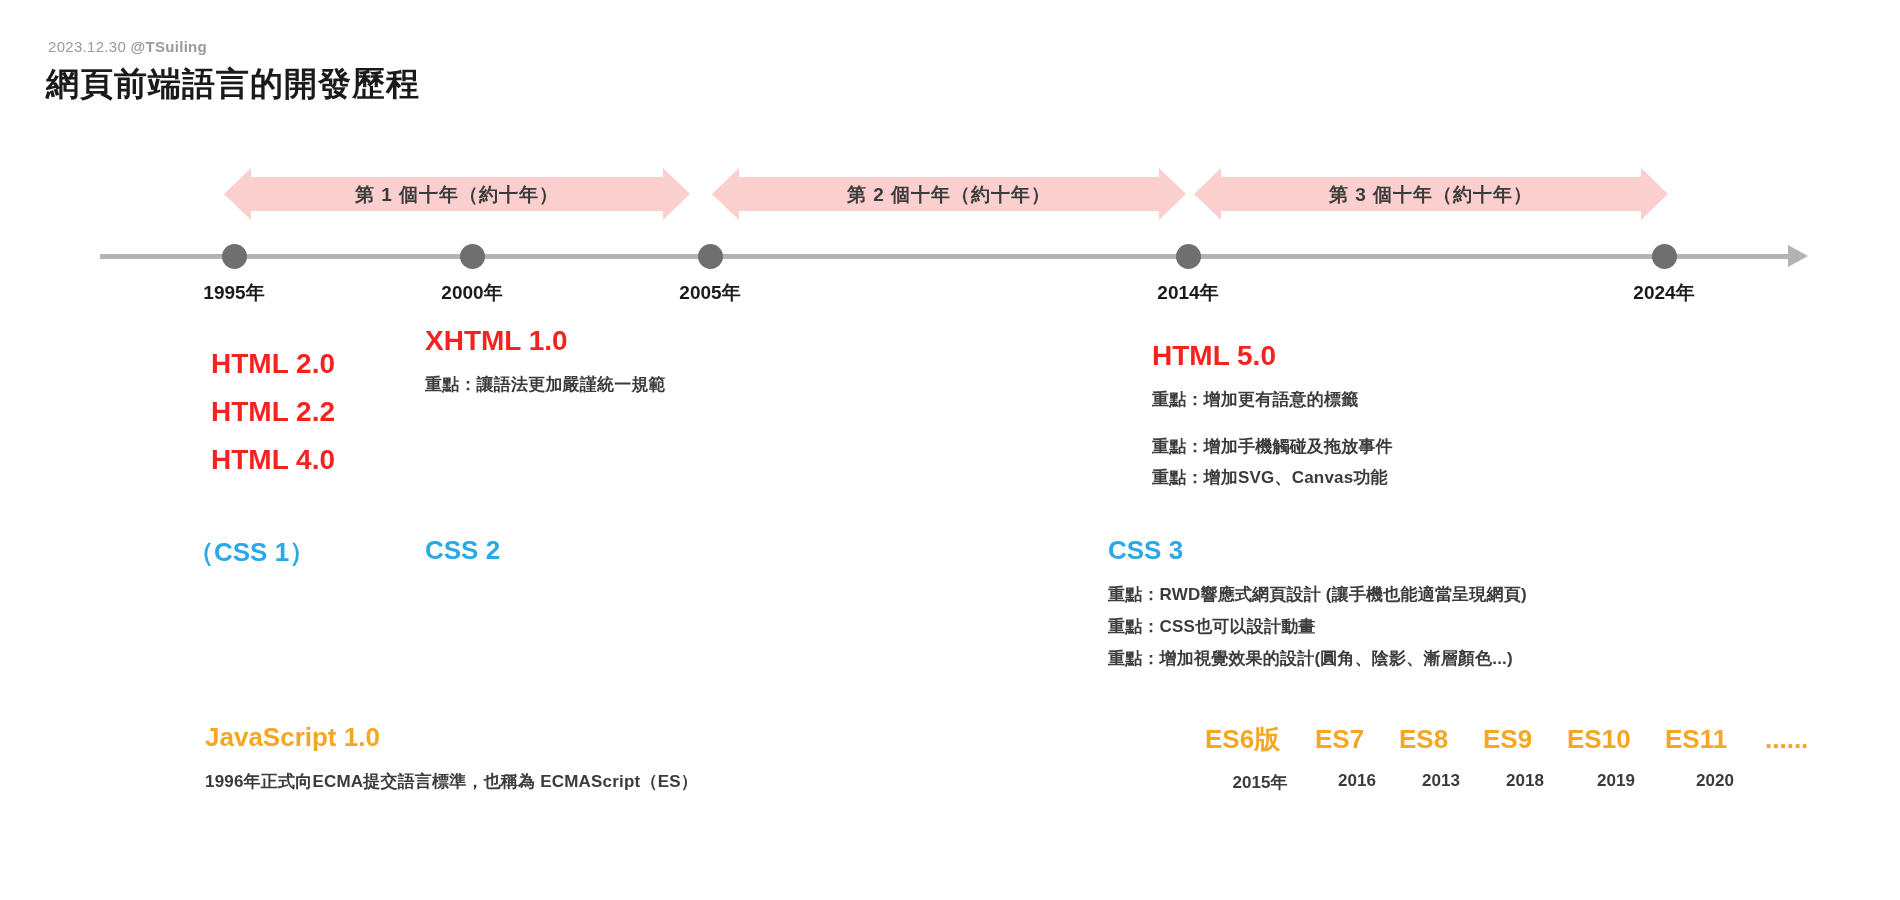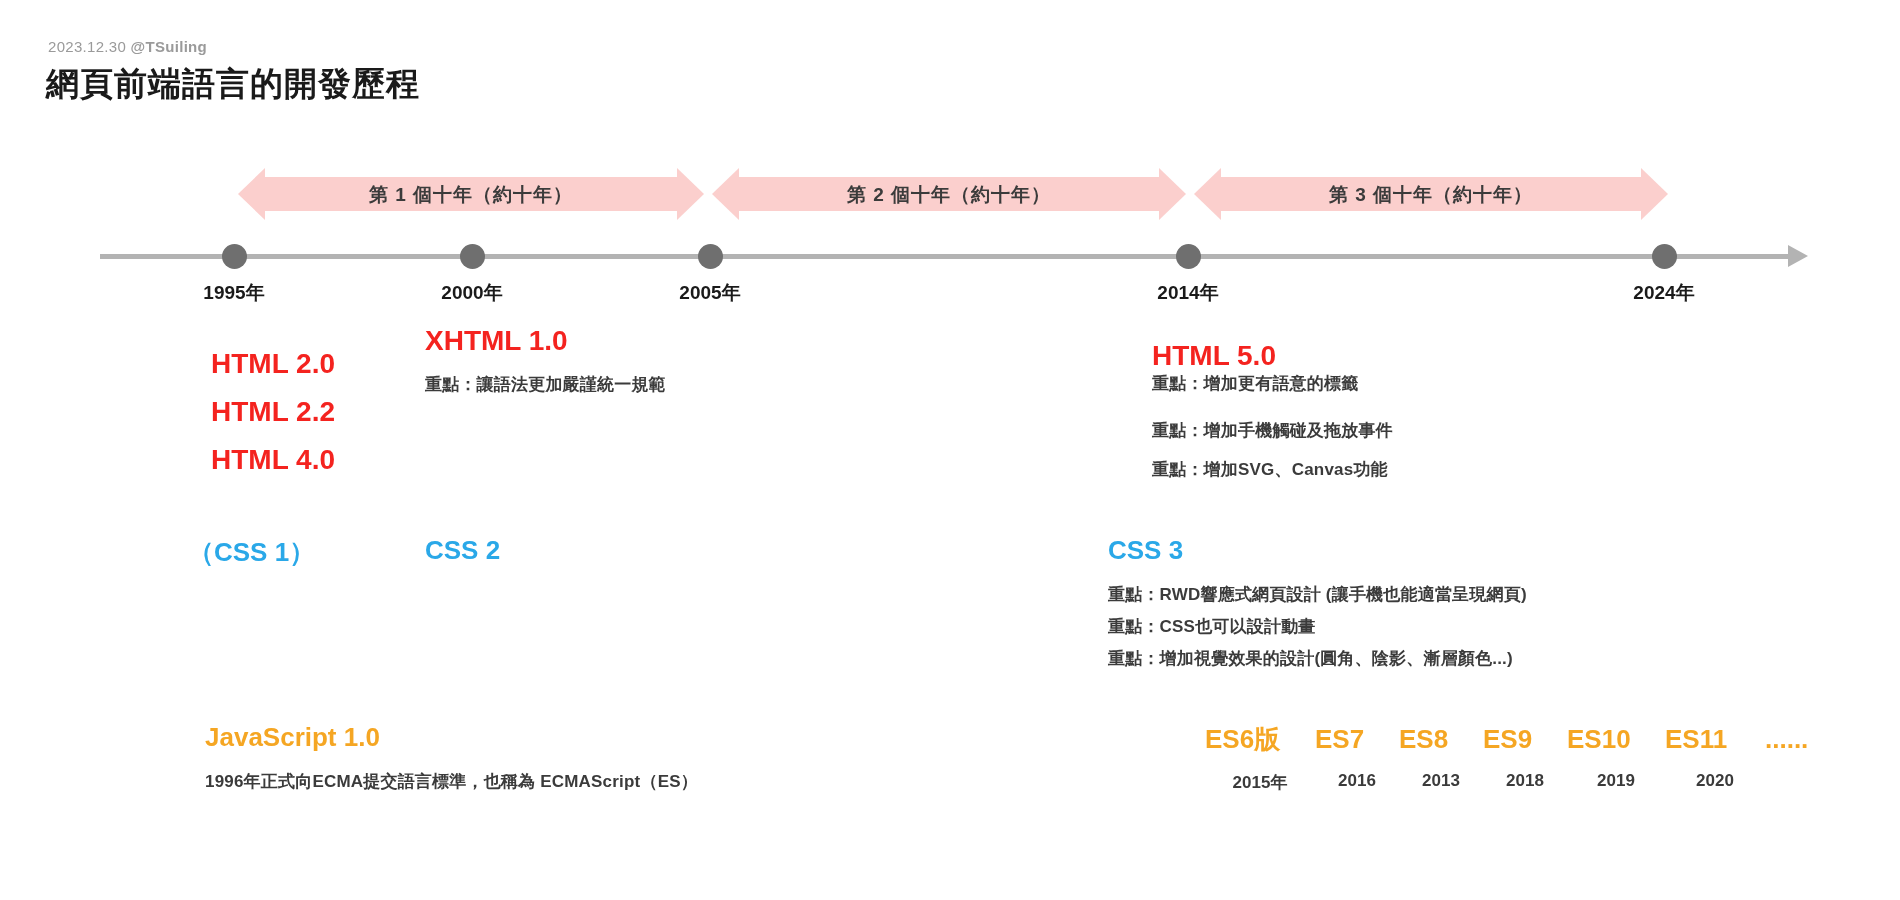--- a/index.html
+++ b/index.html
@@ -79,21 +79,21 @@
     position: absolute;
     left: 0;
     right: 0;
     top: 14px;
     text-align: center;
     font-size: 19px;
     font-weight: bold;
     color: #3b3b3b;
     letter-spacing: 1px;
   }
-  #decade-1 { left: 238px; width: 466px; }
+  #decade-1 { left: 224px; width: 466px; }
   #decade-2 { left: 712px; width: 474px; }
   #decade-3 { left: 1194px; width: 474px; }
 
   
   .axis-line {
     position: absolute;
     left: 100px;
     top: 254px;
     width: 1690px;
     height: 5px;
@@ -158,21 +158,21 @@
   }
 
   
   #html-1995 { left: 175px; top: 340px; text-align: right; width: 160px; }
   #html-1995 .html-head { line-height: 48px; display: block; text-align: right; }
 
   #html-2000 { left: 425px; top: 325px; }
   #html-2000 .note { margin-top: 16px; }
 
   #html-2014 { left: 1152px; top: 340px; }
-  #html-2014 .note { margin-top: 0; }
+  #html-2014 .note { margin-top: 16px; }
 
   
   #css-1995 { left: 188px; top: 535px; }
   #css-2000 { left: 425px; top: 535px; }
   #css-2014 { left: 1108px; top: 535px; }
   #css-2014 .note { margin-top: 17px; }
 
   
   #js-2000 { left: 205px; top: 722px; }
   #js-2000 .note { margin-top: 17px; }
@@ -259,21 +259,21 @@
 
 <div class="col" id="html-2000">
   <div class="html-head">XHTML 1.0</div>
   <div class="note">重點：讓語法更加嚴謹統一規範</div>
 </div>
 
 <div class="col" id="html-2014">
   <div class="html-head">HTML 5.0</div>
   <div class="note">重點：增加更有語意的標籤</div>
   <div class="note" style="margin-top:24px;">重點：增加手機觸碰及拖放事件</div>
-  <div class="note" style="margin-top:16px;">重點：增加SVG、Canvas功能</div>
+  <div class="note" style="margin-top:8px;">重點：增加SVG、Canvas功能</div>
 </div>
 
 <div class="col" id="css-1995">
   <div class="css-head">（CSS 1）</div>
 </div>
 
 <div class="col" id="css-2000">
   <div class="css-head">CSS 2</div>
 </div>
 

